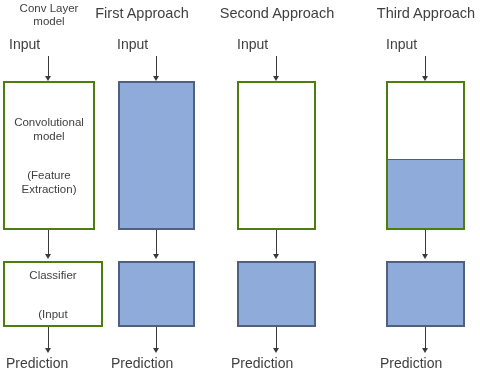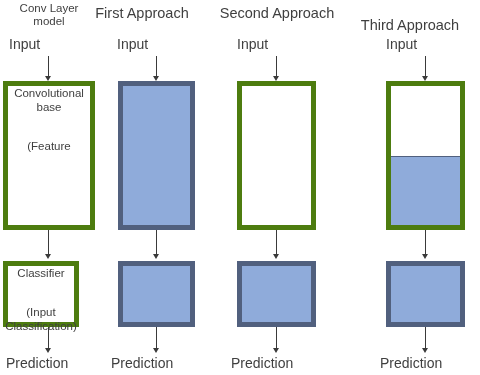--- a/index.html
+++ b/index.html
@@ -39,26 +39,26 @@
     position: absolute;
     text-align: left;
     font-size: 14px;
     line-height: 16px;
     color: #3f3f3f;
     white-space: nowrap;
   }
   .node-box {
     position: absolute;
     box-sizing: border-box;
-    border: 5px solid #4d7c0f;
+    border: 2px solid #4d7c0f;
     background: #ffffff;
     display: flex;
     flex-direction: column;
     align-items: center;
-    justify-content: flex-start;
+    justify-content: center;
     text-align: center;
   }
   .node-box.filled {
     background: #8fabda;
     border-color: #51607e;
   }
   .node-box.split {
     background: #ffffff;
     padding: 0;
     overflow: hidden;
@@ -98,21 +98,21 @@
 <body>
 
 <div class="canvas">
 
   <div class="col-title small" style="left:6px; top:2px; width:86px;">Conv Layer model</div>
 
   <div class="col-title" style="left:92px; top:6px; width:100px;">First Approach</div>
 
   <div class="col-title" style="left:218px; top:6px; width:118px;">Second Approach</div>
 
-  <div class="col-title" style="left:356px; top:6px; width:108px;margin-top:12px;">Third Approach</div>
+  <div class="col-title" style="left:372px; top:6px; width:108px;">Third Approach</div>
 
   <div class="io-label" style="left:9px; top:36px; width:84px;">Input</div>
 
   <div class="io-label" style="left:117px; top:36px; width:80px;">Input</div>
 
   <div class="io-label" style="left:237px; top:36px; width:80px;">Input</div>
 
   <div class="io-label" style="left:386px; top:36px; width:80px;">Input</div>
 
   <div class="arrow-line" style="left:48px; top:56px; height:22px;"></div>
@@ -122,22 +122,23 @@
   <div class="arrow-head" style="left:152.5px; top:76px;"></div>
 
   <div class="arrow-line" style="left:276px; top:56px; height:22px;"></div>
   <div class="arrow-head" style="left:272.5px; top:76px;"></div>
 
   <div class="arrow-line" style="left:425px; top:56px; height:22px;"></div>
   <div class="arrow-head" style="left:421.5px; top:76px;"></div>
 
   <div class="node-box" style="left:3px; top:81px; width:92px; height:149px;">
     <div class="box-text">Convolutional</div>
-    <div class="box-text">base</div>
+    <div class="box-text">model</div>
     <div class="box-text gap">(Feature</div>
+    <div class="box-text">Extraction)</div>
   </div>
 
   <div class="node-box filled" style="left:118px; top:81px; width:77px; height:149px;"></div>
 
   <div class="node-box" style="left:237px; top:81px; width:79px; height:149px;"></div>
 
   <div class="node-box split" style="left:386px; top:81px; width:79px; height:149px;">
     <div class="split-lower" style="height:68px;"></div>
   </div>
 
@@ -146,24 +147,23 @@
 
   <div class="arrow-line" style="left:156px; top:230px; height:25px;"></div>
   <div class="arrow-head" style="left:152.5px; top:254px;"></div>
 
   <div class="arrow-line" style="left:276px; top:230px; height:25px;"></div>
   <div class="arrow-head" style="left:272.5px; top:254px;"></div>
 
   <div class="arrow-line" style="left:425px; top:230px; height:25px;"></div>
   <div class="arrow-head" style="left:421.5px; top:254px;"></div>
 
-  <div class="node-box" style="left:3px; top:261px; width:76px; height:66px;">
+  <div class="node-box" style="left:3px; top:261px; width:100px; height:66px;">
     <div class="box-text">Classifier</div>
     <div class="box-text gap">(Input</div>
-    <div class="box-text">Classification)</div>
   </div>
 
   <div class="node-box filled" style="left:118px; top:261px; width:77px; height:66px;"></div>
 
   <div class="node-box filled" style="left:237px; top:261px; width:79px; height:66px;"></div>
 
   <div class="node-box filled" style="left:386px; top:261px; width:79px; height:66px;"></div>
 
   <div class="arrow-line" style="left:48px; top:327px; height:22px;"></div>
   <div class="arrow-head" style="left:44.5px; top:348px;"></div>

